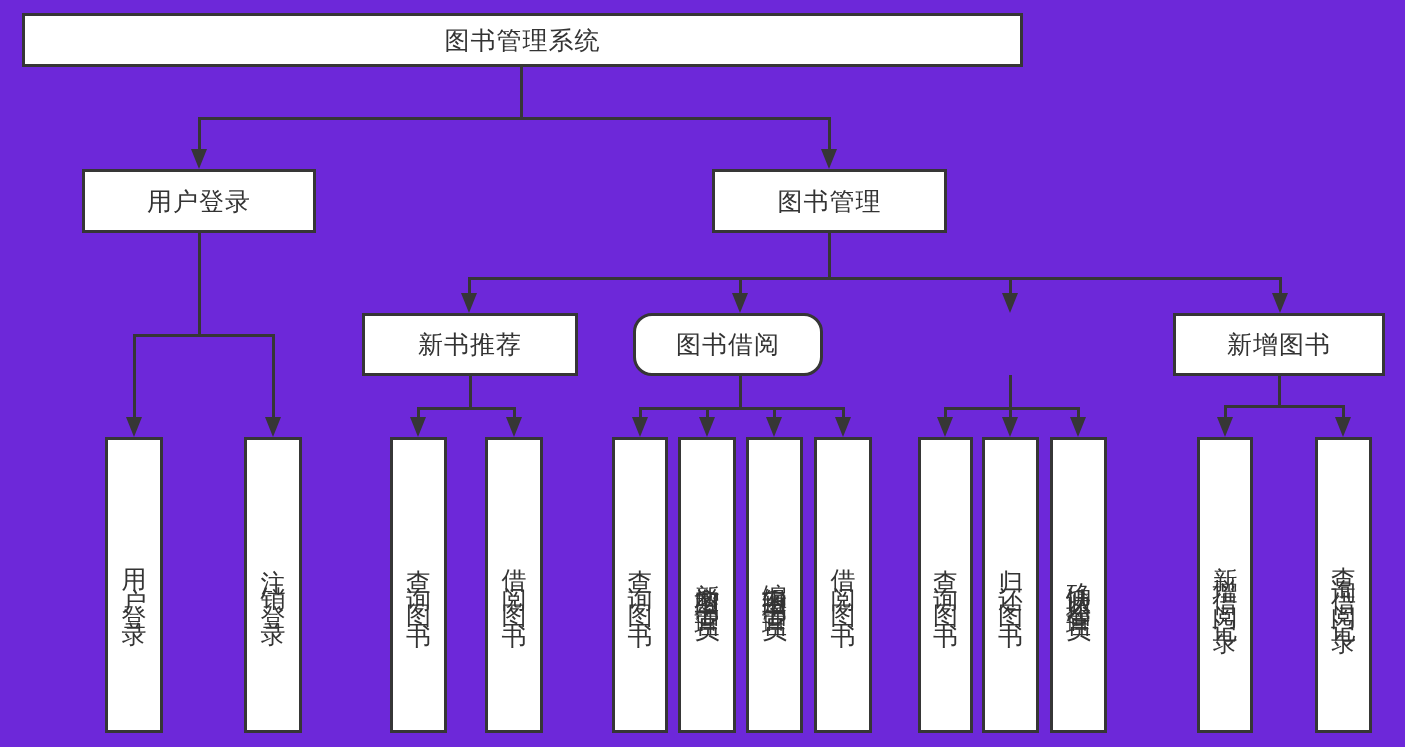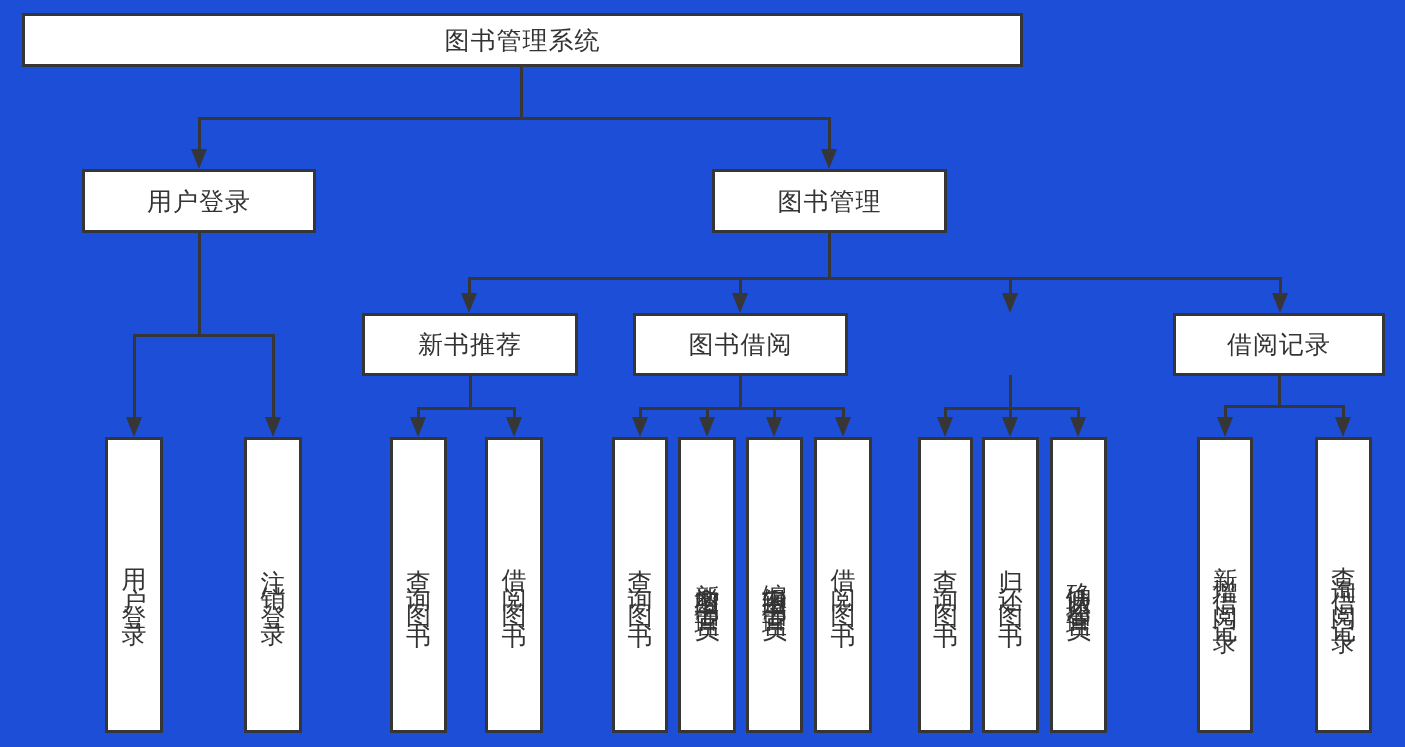--- a/index.html
+++ b/index.html
@@ -1,17 +1,17 @@
 <!DOCTYPE html>
 <html><head>
 <meta charset="utf-8">
 <style>
   html,body{margin:0;padding:0;background:#fff;}
   #canvas{
-    position:relative;width:1405px;height:747px;background:#1d4ed8;
+    position:relative;width:1405px;height:747px;background:#6d28d9;
     font-family:"Liberation Sans",sans-serif;color:#333;overflow:hidden;
   }
   .box{
     position:absolute;background:#fff;border:3px solid #363636;box-sizing:border-box;
     display:flex;align-items:center;justify-content:center;color:#333333;
   }
   .hlabel{font-size:25px;letter-spacing:1px;white-space:nowrap;}
   .vlabel{
     writing-mode:vertical-rl;text-orientation:mixed;
     font-size:25px;letter-spacing:18px;line-height:1;white-space:nowrap;
@@ -35,24 +35,24 @@
 <div id="canvas">
 
   <div class="box hlabel" style="left:22px;top:13px;width:1001px;height:54px;">图书管理系统</div>
 
   <div class="box hlabel" style="left:82px;top:169px;width:234px;height:64px;">用户登录</div>
 
   <div class="box hlabel" style="left:712px;top:169px;width:235px;height:64px;">图书管理</div>
 
   <div class="box hlabel" style="left:362px;top:313px;width:216px;height:63px;">新书推荐</div>
 
-  <div class="box hlabel" style="left:633px;top:313px;width:215px;height:63px;">图书借阅</div>
+  <div class="box hlabel" style="left:633px;top:313px;width:190px;height:63px;border-radius:19px;">图书借阅</div>
 
 
-  <div class="box hlabel" style="left:1173px;top:313px;width:212px;height:63px;">借阅记录</div>
+  <div class="box hlabel" style="left:1173px;top:313px;width:212px;height:63px;">新增图书</div>
 
   <div class="box" style="left:105px;top:437px;width:58px;height:296px;">
     <span class="vlabel">用户登录</span>
   </div>
 
   <div class="box" style="left:244px;top:437px;width:58px;height:296px;">
     <span class="vlabel">注销登录</span>
   </div>
 
   <div class="box" style="left:390px;top:437px;width:57px;height:296px;">

